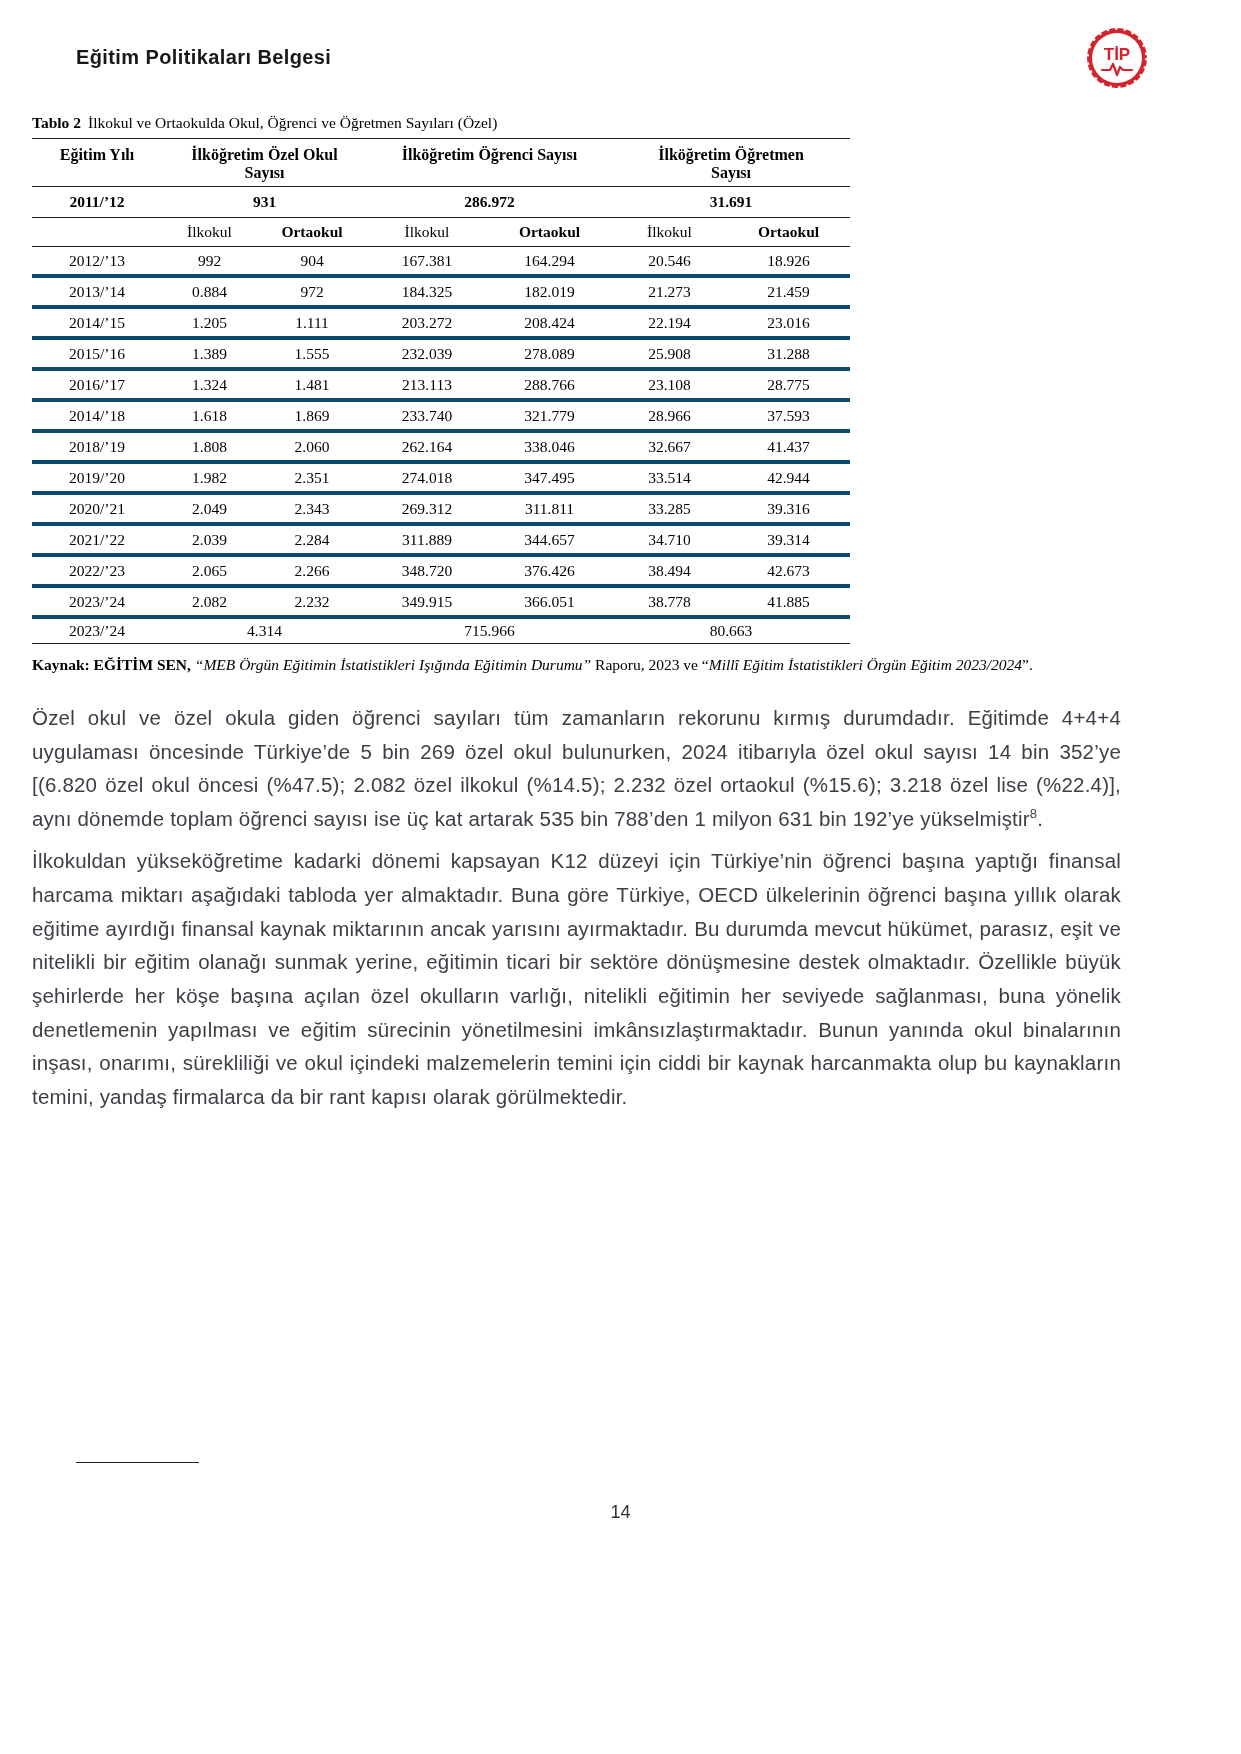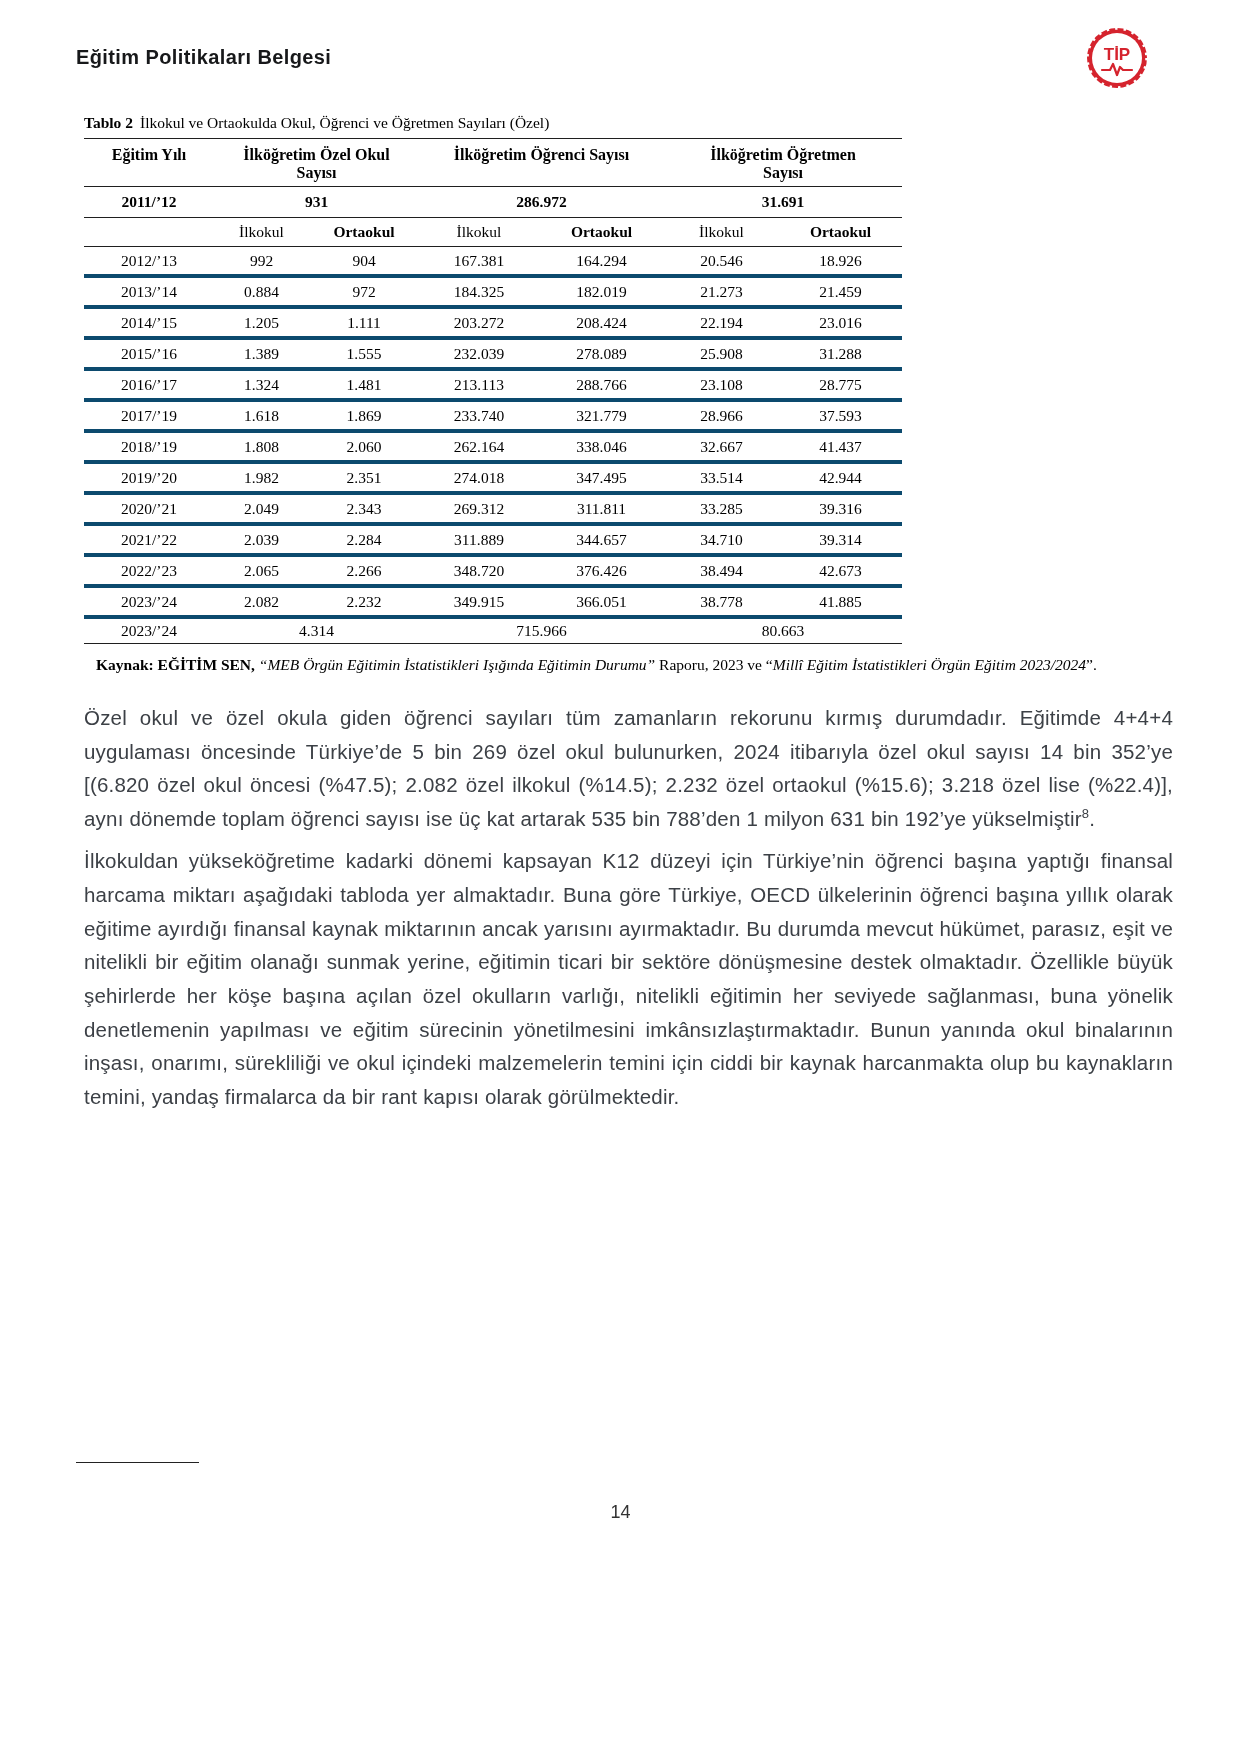--- a/index.html
+++ b/index.html
@@ -4,21 +4,21 @@
 <style>
   * { box-sizing: border-box; }
   html, body { margin: 0; padding: 0; }
   body {
     width: 1241px; height: 1754px;
     background: #ffffff;
     font-family: "Liberation Serif", serif;
     color: #111;
   }
   .page { position: relative; width: 1241px; height: 1754px; overflow: hidden; background:#fff; }
-  .content { padding: 0 84px; }
+  .content { padding: 0 32px; }
 
   
   .page-header { position: relative; height: 106px; }
   .doc-title {
     position: absolute; left: 76px; top: 46px; margin: 0;
     font-family: "Liberation Sans", sans-serif;
     font-size: 20px; font-weight: bold; letter-spacing: 0.4px; color: #17181a;
   }
   .logo { position: absolute; top: 26px; right: 92px; width: 64px; height: 64px; }
 
@@ -36,21 +36,21 @@
   tr.first-row td { font-weight: bold; padding: 6px 4px; }
   tr.first-row { border-bottom: 1.3px solid #1f1f1f; }
   tr.subheader td { padding: 5px 4px; }
   tr.subheader { border-bottom: 1.3px solid #1f1f1f; }
   tr.subheader td.bold { font-weight: bold; }
   tbody tr.data-row { border-bottom: 4px solid #0c4a6e; }
   tbody tr.data-row td { padding: 4.5px 4px; }
   tfoot tr td { font-weight: bold; padding: 7px 4px; }
 
   .source {
-    margin: 9px 12px 0; width: 1089px;
+    margin: 9px 0 0; width: 1089px;
     font-size: 15.5px; line-height: 1.55; text-align: justify; color: #000;
   }
   .source i { font-style: italic; }
 
   
   .body-text {
     margin-top: 24px; width: 1089px;
     font-family: "Liberation Sans", sans-serif;
     font-size: 20.5px; line-height: 1.64; letter-spacing: 0.2px;
     color: #3c4046; text-align: justify;
@@ -171,21 +171,21 @@
           <tr class="data-row">
             <td>2016/’17</td>
             <td>1.324</td>
             <td>1.481</td>
             <td>213.113</td>
             <td>288.766</td>
             <td>23.108</td>
             <td>28.775</td>
           </tr>
           <tr class="data-row">
-            <td>2017/’19</td>
+            <td>2014/’18</td>
             <td>1.618</td>
             <td>1.869</td>
             <td>233.740</td>
             <td>321.779</td>
             <td>28.966</td>
             <td>37.593</td>
           </tr>
           <tr class="data-row">
             <td>2018/’19</td>
             <td>1.808</td>

